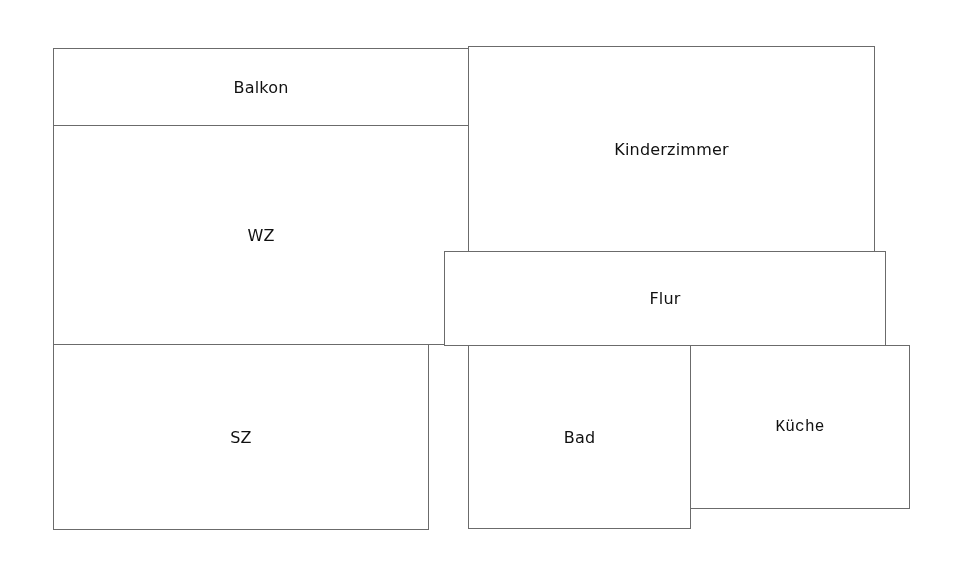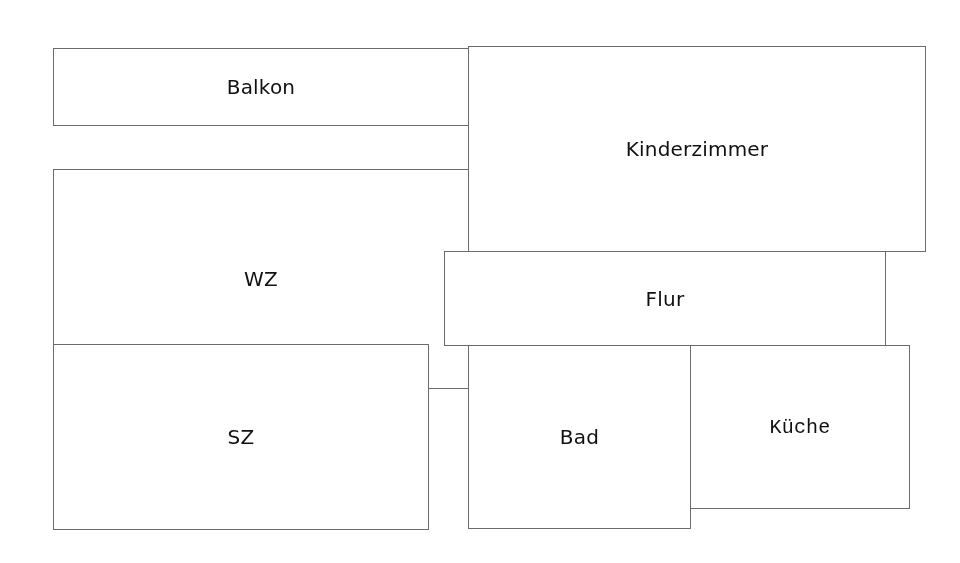--- a/index.html
+++ b/index.html
@@ -1,35 +1,35 @@
 <!DOCTYPE html>
 <html><head>
 <meta charset="utf-8">
 <style>
   html, body { margin:0; padding:0; background:#ffffff; }
   body { width:960px; height:563px; position:relative; overflow:hidden;
          font-family:"DejaVu Sans", sans-serif; }
   .room { position:absolute; box-sizing:border-box; border:1px solid #6b6b6b;
           background:#ffffff; display:flex; align-items:center; justify-content:center; }
-  .room .label { font-size:20px; color:#111111; letter-spacing:0.2px; }
+  .room .label { font-size:16px; color:#111111; letter-spacing:0.2px; }
 </style>
 </head>
 <body>
 
 <div id="floorplan">
   <div class="room" style="left: 53px; top: 48px; width: 416px; height: 78px; border-color: rgb(107, 107, 107);">
     <span class="label">Balkon</span>
   </div>
-  <div class="room" style="left: 53px; top: 125px; width: 416px; height: 220px; border-color: rgb(107, 107, 107); margin-top: 44px;">
+  <div class="room" style="left: 53px; top: 125px; width: 416px; height: 220px; border-color: rgb(107, 107, 107);">
     <span class="label">WZ</span>
   </div>
   <div class="room" style="left: 53px; top: 344px; width: 376px; height: 186px; border-color: rgb(107, 107, 107);">
     <span class="label">SZ</span>
   </div>
-  <div class="room" style="left: 468px; top: 46px; width: 458px; height: 206px; border-color: rgb(107, 107, 107); justify-content: center;">
+  <div class="room" style="left: 468px; top: 46px; width: 407px; height: 206px; border-color: rgb(107, 107, 107); justify-content: center;">
     <span class="label">Kinderzimmer</span>
   </div>
   <div class="room" style="left: 444px; top: 251px; width: 442px; height: 95px; border-color: rgb(107, 107, 107);">
     <span class="label">Flur</span>
   </div>
   <div class="room" style="left: 468px; top: 345px; width: 223px; height: 184px; border-color: rgb(107, 107, 107);">
     <span class="label">Bad</span>
   </div>
   <div class="room" style="left: 690px; top: 345px; width: 220px; height: 164px; border-color: rgb(107, 107, 107); font-family: Liberation Mono, monospace;">
     <span class="label">Küche</span>

